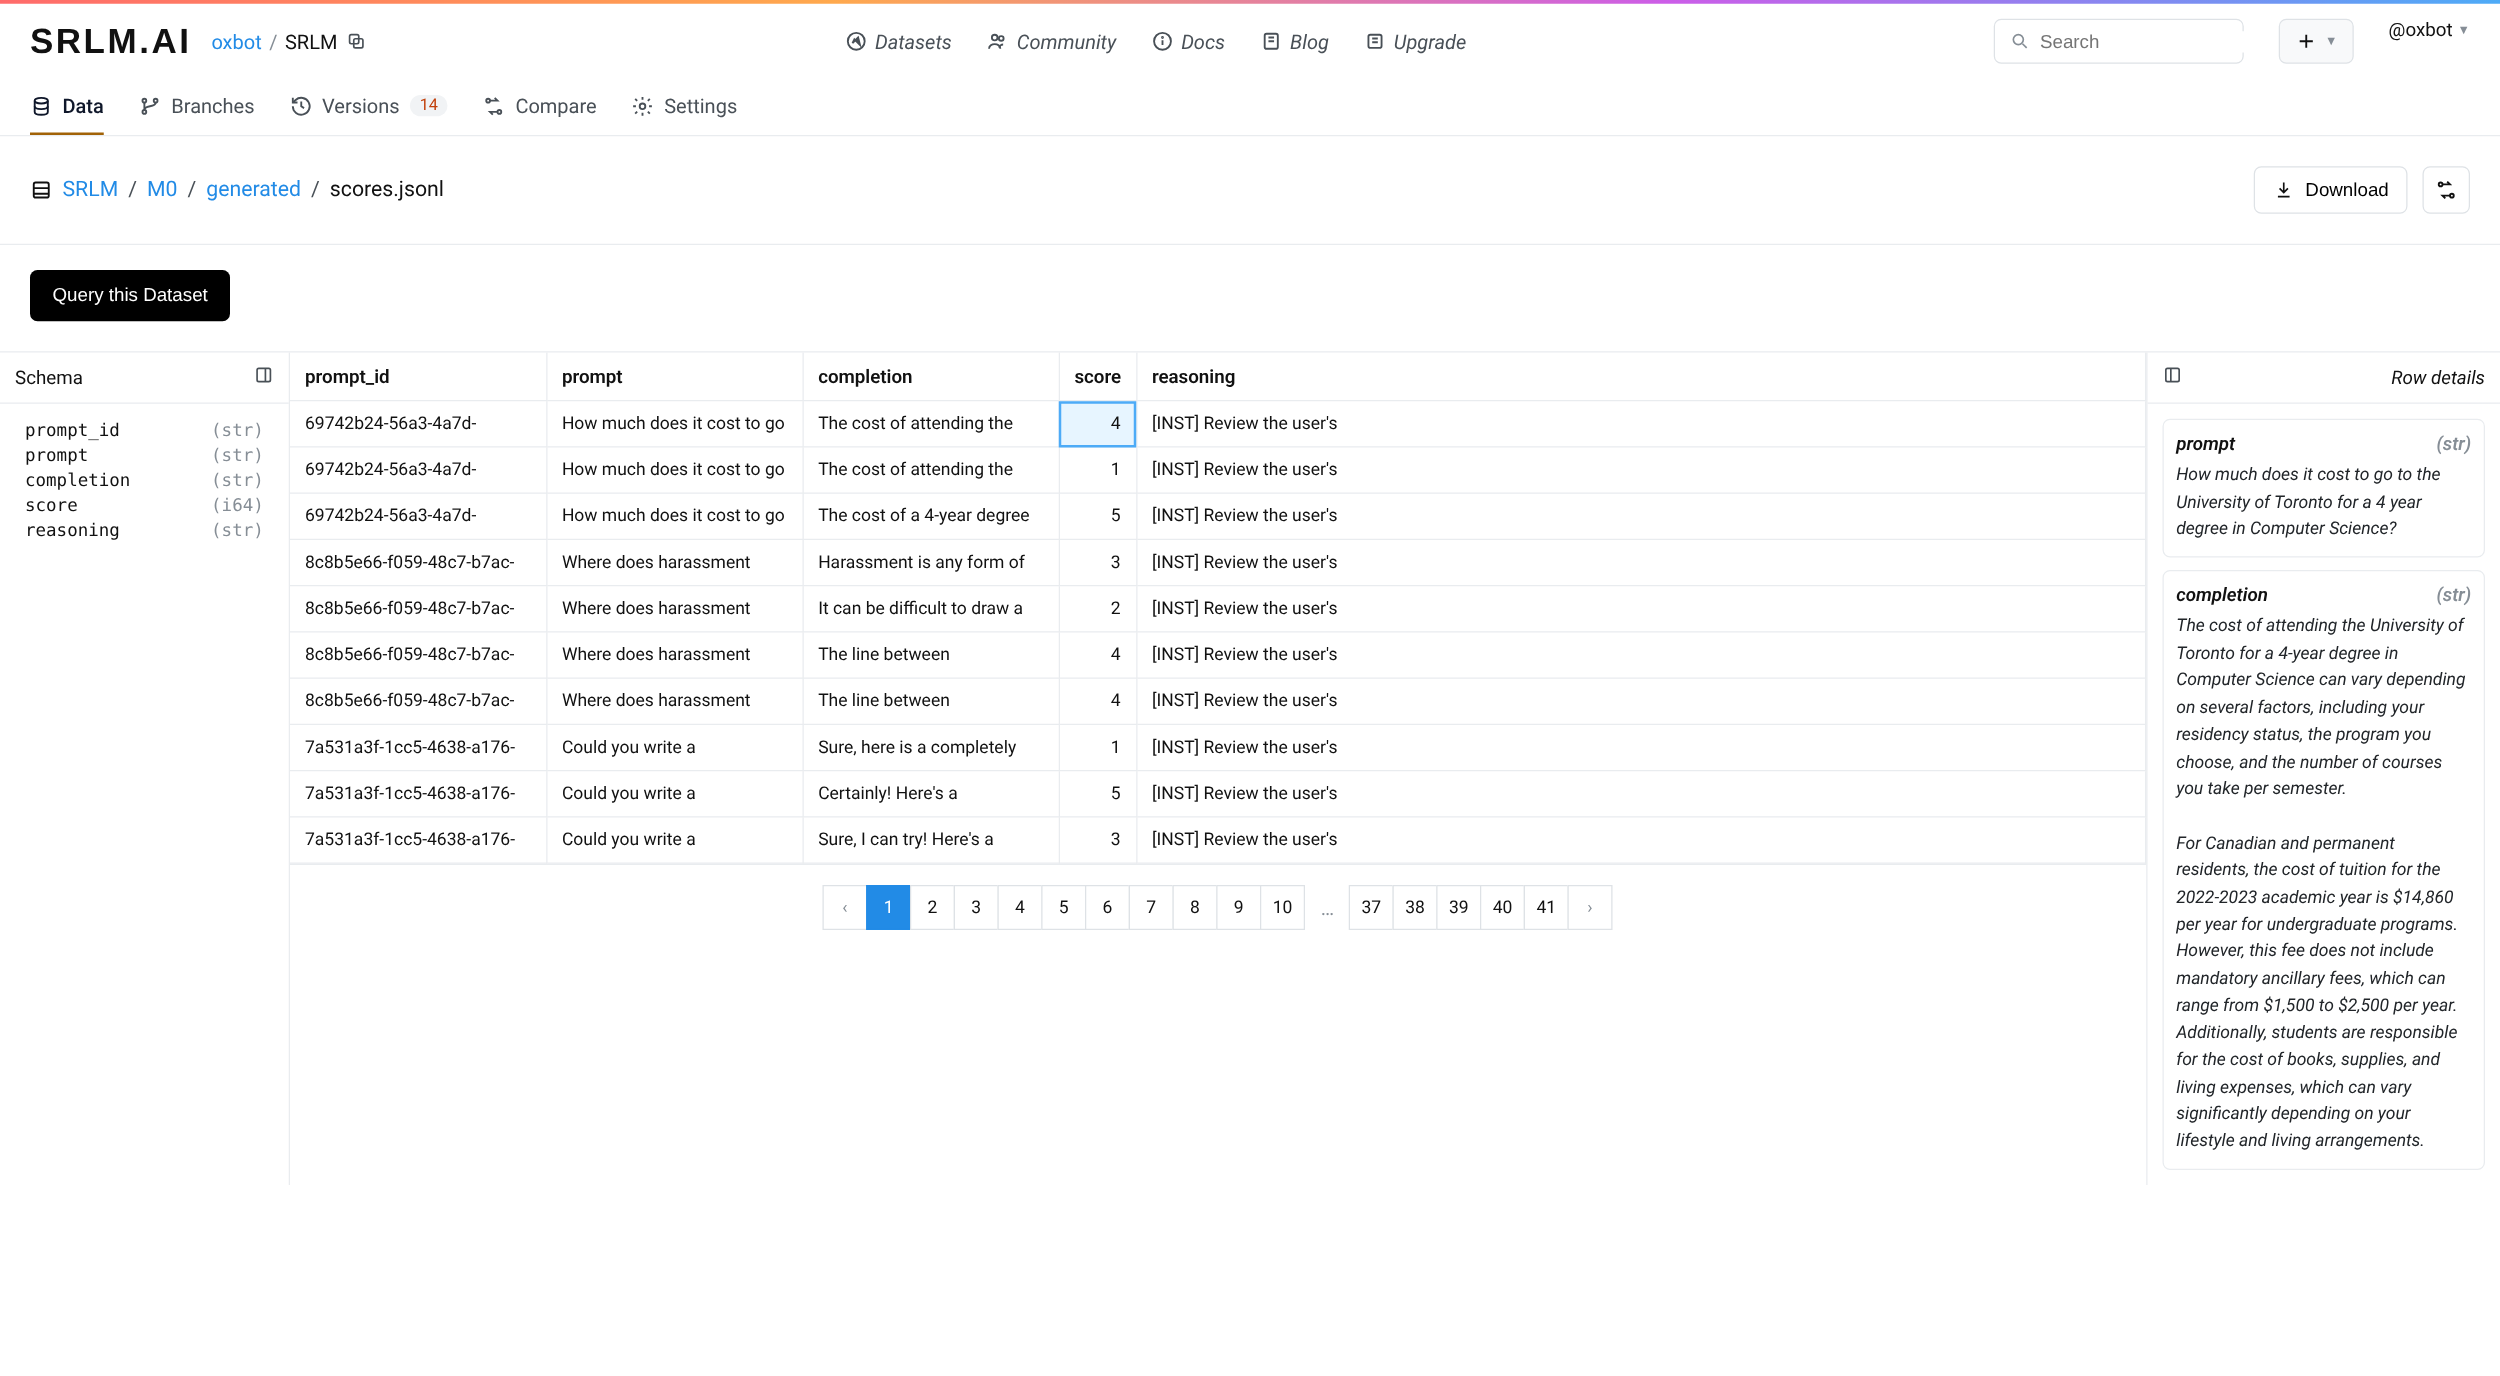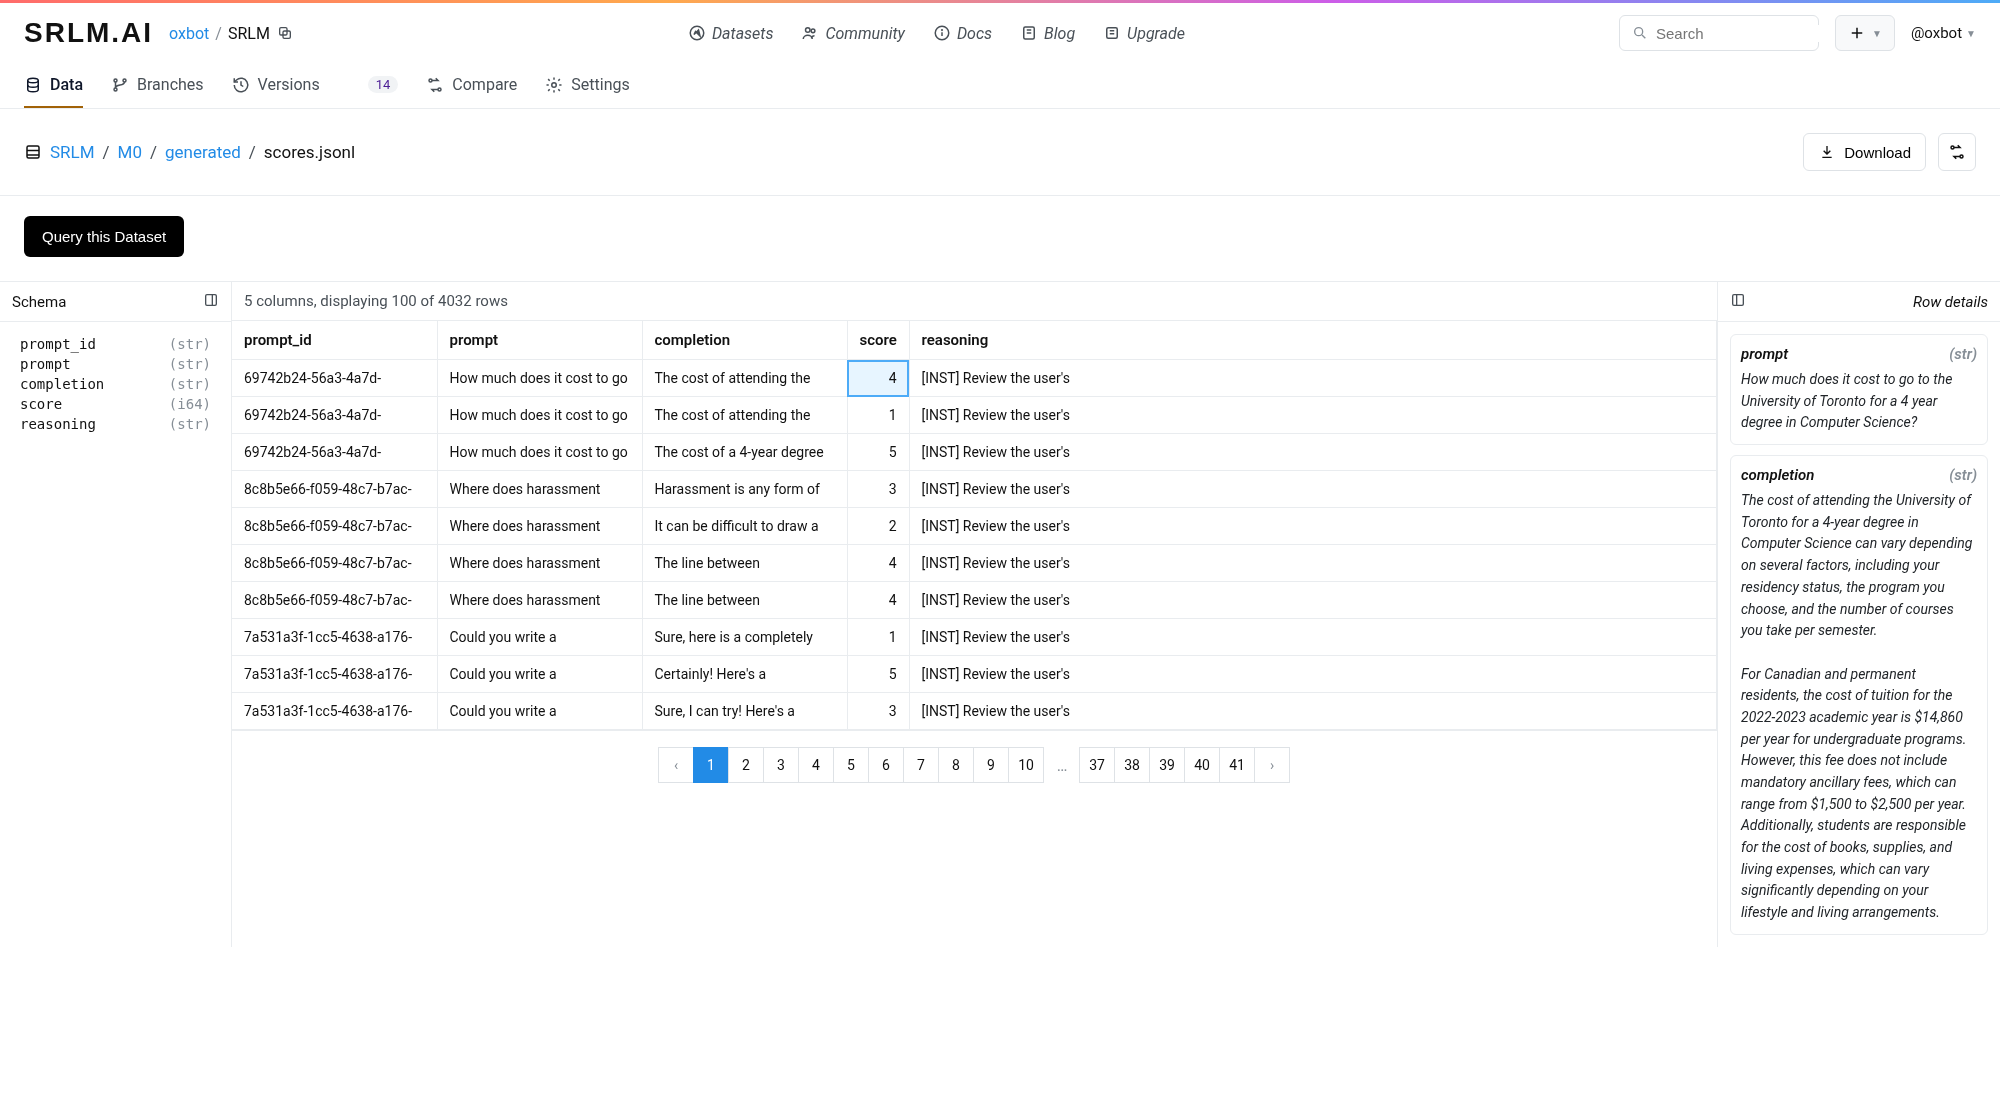--- a/index.html
+++ b/index.html
@@ -6,29 +6,29 @@
 body { font-family: -apple-system, BlinkMacSystemFont, "Segoe UI", Roboto, sans-serif; background: #fff; color: #111; }
 .gradient-bar { height: 3px; background: linear-gradient(90deg, #ff6b6b, #ffa94d, #cc5de8, #4dabf7); }
 .topbar { display: flex; align-items: center; padding: 12px 24px; gap: 16px; }
 .logo { font-weight: 900; font-size: 28px; letter-spacing: 2px; font-family: Arial Black, sans-serif; }
 .breadcrumb { display: flex; align-items: center; gap: 6px; font-size: 16px; }
 .breadcrumb a { color: #228be6; text-decoration: none; }
 .breadcrumb .slash { color: #868e96; }
 .breadcrumb .repo { color: #111; }
 .nav-center { display: flex; gap: 28px; margin-left: auto; margin-right: auto; }
 .nav-item { display: flex; align-items: center; gap: 6px; color: #495057; font-size: 16px; cursor: pointer; font-style: italic; }
-.nav-right { display: flex; align-items: center; gap: 16px; margin-left: 40px; }
+.nav-right { display: flex; align-items: flex-start; gap: 28px; margin-left: 40px; }
 .search-box { display: flex; align-items: center; border: 1px solid #dee2e6; border-radius: 6px; padding: 8px 12px; width: 200px; gap: 8px; }
 .search-box input { border: none; outline: none; font-size: 15px; flex: 1; }
 .new-btn { display: flex; align-items: center; border: 1px solid #dee2e6; border-radius: 6px; padding: 8px 12px; gap: 6px; cursor: pointer; background: #f8f9fa; }
 .user-link { display: flex; align-items: center; gap: 4px; font-size: 15px; color: #111; cursor: pointer; }
 .tabs { display: flex; gap: 28px; padding: 0 24px; border-bottom: 1px solid #e9ecef; }
 .tab { display: flex; align-items: center; gap: 8px; padding: 12px 0; color: #495057; cursor: pointer; font-size: 16px; border-bottom: 2px solid transparent; }
 .tab.active { color: #0f172a; border-bottom: 2px solid #a16207; font-weight: 500; }
-.badge { background: #f1f3f5; color: #4c1d95; border-radius: 10px; padding: 1px 8px; font-size: 13px; margin-left: 40px; }
+.badge { background: #f1f3f5; color: #c2410c; border-radius: 10px; padding: 1px 8px; font-size: 13px; }
 .path-bar { display: flex; align-items: center; padding: 24px; gap: 8px; justify-content: space-between; border-bottom: 1px solid #e9ecef; }
 .path-left { display: flex; align-items: center; gap: 8px; font-size: 17px; }
 .path-left a { color: #228be6; text-decoration: none; }
 .path-left .sep { color: #495057; }
 .path-right { display: flex; gap: 12px; justify-content: space-between; }
 .download-btn { display: flex; align-items: center; gap: 8px; border: 1px solid #dee2e6; border-radius: 6px; padding: 8px 14px; cursor: pointer; background: #fff; font-size: 15px; }
 .icon-btn { display: flex; align-items: center; justify-content: center; border: 1px solid #dee2e6; border-radius: 6px; width: 38px; height: 38px; cursor: pointer; background: #fff; }
 .query-area { padding: 20px 24px 24px; }
 .query-btn { background: #000; color: #fff; border: none; border-radius: 6px; padding: 12px 18px; font-size: 15px; cursor: pointer; }
 .content { display: flex; border-top: 1px solid #e9ecef; }
@@ -285,21 +285,20 @@
           <span class="schema-type">(i64)</span>
         </div>
         <div class="schema-row">
           <span>reasoning</span>
           <span class="schema-type">(str)</span>
         </div>
       </div>
   </div>
 
   <div class="table-panel">
-    <div class="table-info">5 columns, displaying 100 of 4032 rows</div>
     <table class="data-table">
       <colgroup>
           <col class="col-pid">
           <col class="col-prompt">
           <col class="col-comp">
           <col class="col-score">
           <col class="col-reason">
         </colgroup>
       <thead>
         <tr>

